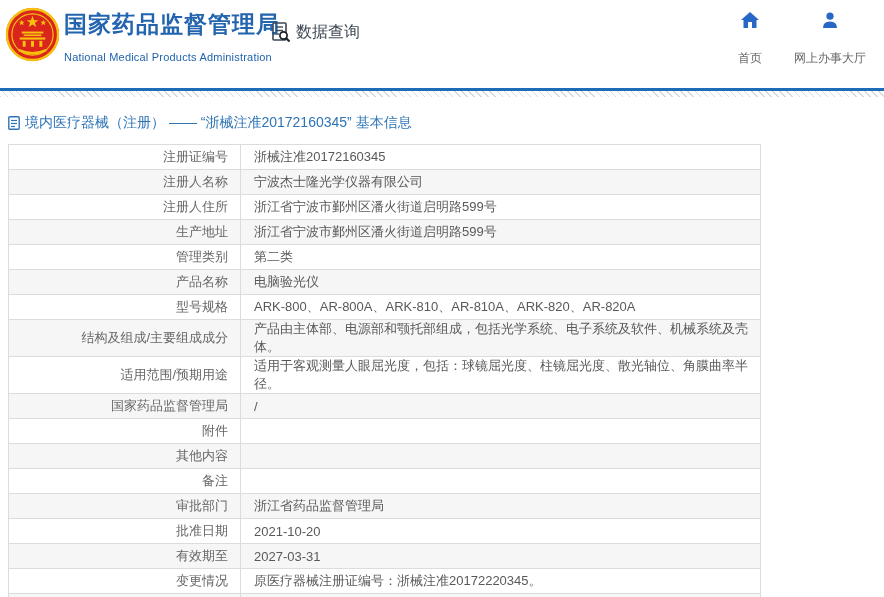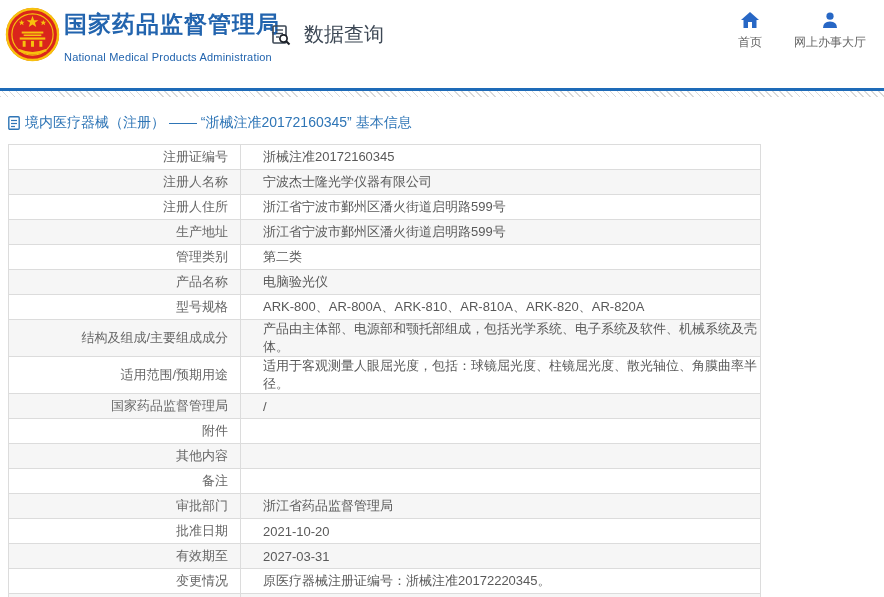--- a/index.html
+++ b/index.html
@@ -5,42 +5,42 @@
   * { margin:0; padding:0; box-sizing:border-box; }
   html,body { width:884px; height:597px; background:#fff; overflow:hidden;
     font-family:"Liberation Sans","DejaVu Sans",sans-serif; }
 
   
   .header { position:relative; height:88px; background:#fff; }
   .logo { position:absolute; left:5px; top:7px; width:55px; height:55px; }
   .brand { position:absolute; left:64px; top:11px; }
   .brand-title { font-size:23px; font-weight:bold; color:#2264ae; letter-spacing:1px; line-height:26px; }
   .brand-sub { font-size:11px; color:#2264ae; margin-top:14px; letter-spacing:0.2px; }
-  .nav-query { position:absolute; left:270px; top:21px; display:flex; align-items:center; gap:12px;
-    color:#3d4855; font-size:20px; cursor:pointer; }
+  .nav-query { position:absolute; left:270px; top:21px; display:flex; align-items:center; gap:4px;
+    color:#3d4855; font-size:16px; cursor:pointer; }
   .nav-right { position:absolute; right:18px; top:12px; display:flex; gap:32px; }
-  .nav-item { display:flex; flex-direction:column; align-items:center; gap:6px; cursor:pointer; }
+  .nav-item { display:flex; flex-direction:column; align-items:center; gap:22px; cursor:pointer; }
   .nav-item .lbl { font-size:12px; color:#666; }
 
   
   .blue-line { height:3px; background:#1e6bb8; }
   .hatch { height:6px;
     background:repeating-linear-gradient(45deg,#d9d9d9 0 1px,transparent 1px 5px); }
 
   
   .crumb { margin:17px 0 12px 8px; display:flex; align-items:center; gap:5px;
     color:#2e75b6; font-size:14px; }
 
   
   table { width:753px; margin-left:8px; border-collapse:collapse; table-layout:fixed; }
   tr { height:25px; }
   tr:nth-child(even) { background:#f6f6f6; }
   th,td { border:1px solid #dcdcdc; font-size:13px; font-weight:normal; vertical-align:middle; }
   th { width:232px; text-align:right; padding-right:12px; color:#666; }
-  td { padding-left:22px; color:#595959; text-align:left; }
+  td { padding-left:13px; color:#595959; text-align:left; }
   td a { color:#b91c1c; text-decoration:none; cursor:pointer; }
   th .note-pin { display:inline-block; vertical-align:-2px; margin-right:1px; }
 </style>
 </head>
 <body>
 
 <div class="header">
   <svg class="logo" viewBox="0 0 56 56">
     <circle cx="28" cy="28" r="27" fill="#da251c"></circle>
     <circle cx="28" cy="28" r="26" fill="none" stroke="#f7c10e" stroke-width="2.4"></circle>

